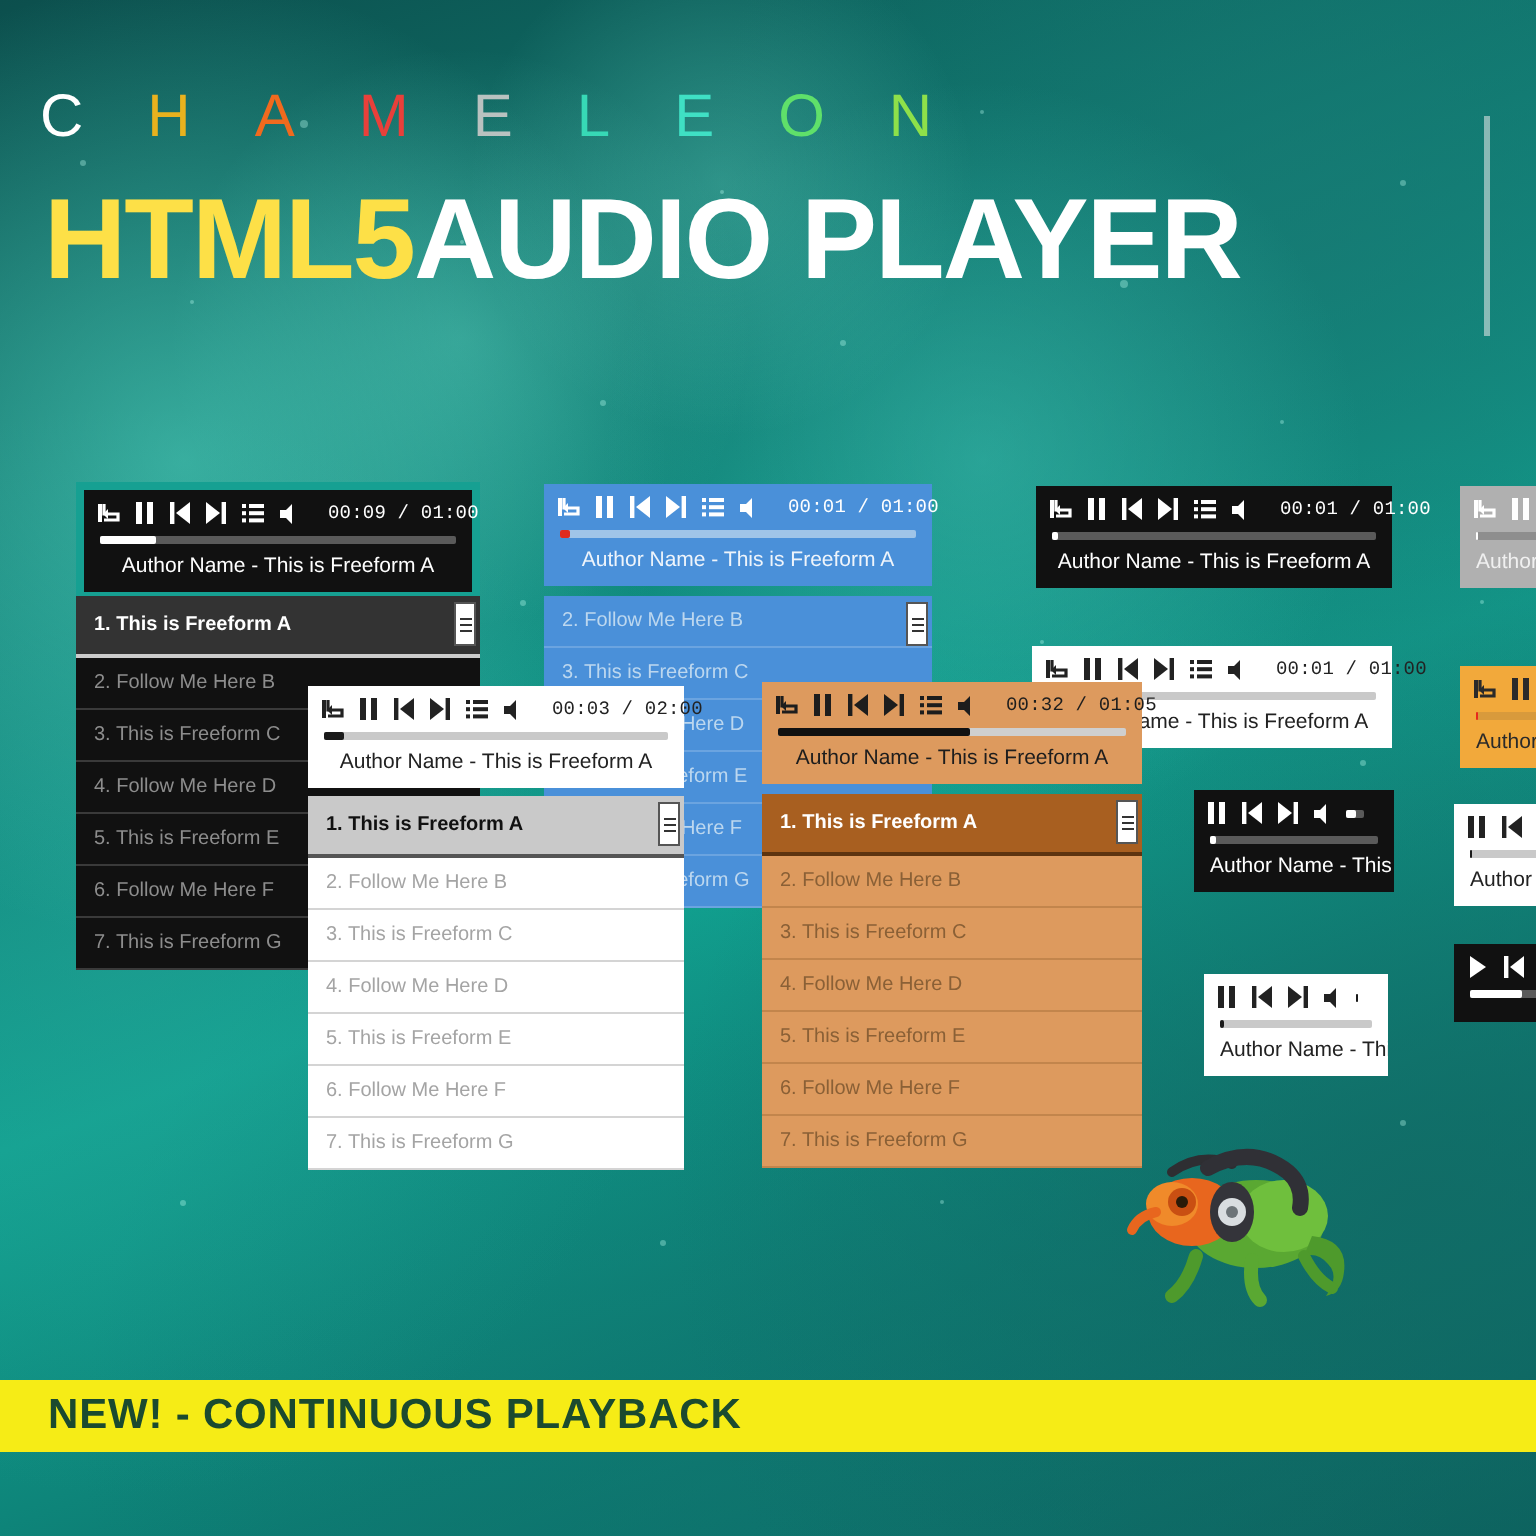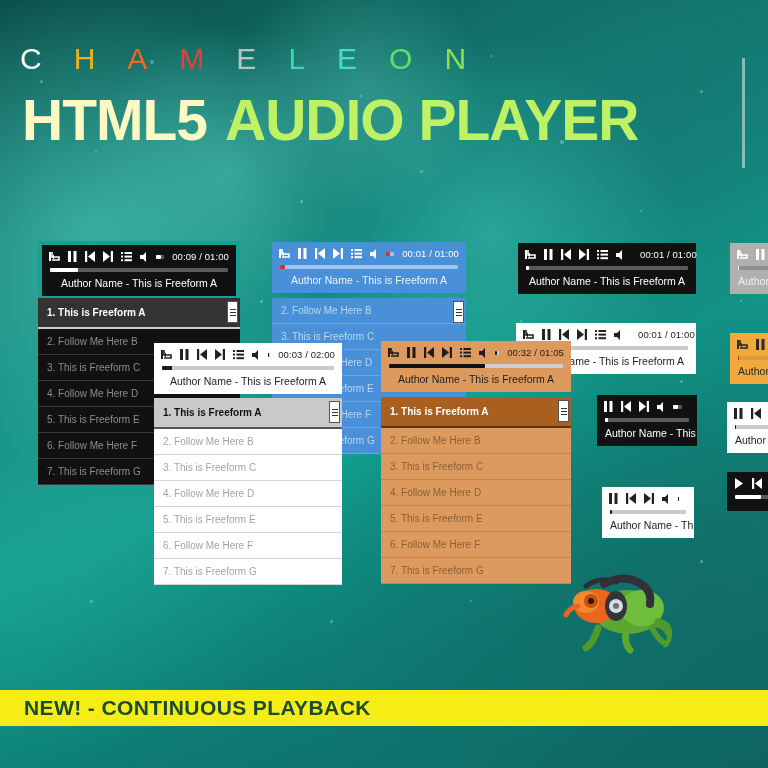--- a/index.html
+++ b/index.html
@@ -32,35 +32,35 @@
   #word-chameleon {
     font-size: 30px; font-weight: 400; letter-spacing: 1px;
     padding-left: 20px; line-height: 1; white-space: nowrap;
   }
   #word-chameleon span { margin-right: 31px; display: inline-block; }
   #title-main {
     padding-left: 22px; margin-top: 18px;
     font-size: 57px; font-weight: 700; line-height: 1;
     letter-spacing: -1px; white-space: nowrap;
   }
-  #title-html5 { color: #fef9c3; }
-  #title-audio { color: #bef264; margin-left: 18px; }
+  #title-html5 { color: #fde047; }
+  #title-audio { color: #ffffff; }
   #header-rule {
     position: absolute; right: 23px; top: 14px; width: 3px; height: 110px;
     background: rgba(235,235,235,0.55);
   }
 
   
   .player { position: absolute; }
   .ctrl-bar { display: flex; align-items: center; padding: 6px 7px 2px 7px; }
   .icon { display: inline-block; margin-right: 8px; flex: none; }
   .icon svg { display: block; }
   .vol-track { width: 46px; height: 4px; border-radius: 1px; position: relative; margin-right: 8px; }
   .vol-fill { position: absolute; left: 0; top: 0; height: 100%; border-radius: 1px; }
-  .time { font-size: 9.5px; margin-left: auto; white-space: nowrap; letter-spacing: 0.1px; }
+  .time { font-size: 9.5px; margin-left: auto; white-space: nowrap; letter-spacing: 0.1px; font-family: Liberation Mono, monospace; }
   .seek { height: 4px; margin: 4px 8px 0 8px; position: relative; border-radius: 1px; }
   .seek-fill { position: absolute; left: 0; top: 0; height: 100%; border-radius: 1px; }
   .nowplaying { font-size: 10.5px; padding: 5px 8px 7px 8px; white-space: nowrap; overflow: hidden; text-align: center; }
 
   .playlist { position: relative; }
   .pl-item { font-size: 10px; padding: 7px 9px; white-space: nowrap; position: relative; }
   .pl-item.active { font-weight: 700; }
   .scrollbar {
     position: absolute; right: 2px; top: 3px; width: 11px; height: 22px;
     background: #fff; border: 1px solid #555; display: flex;

